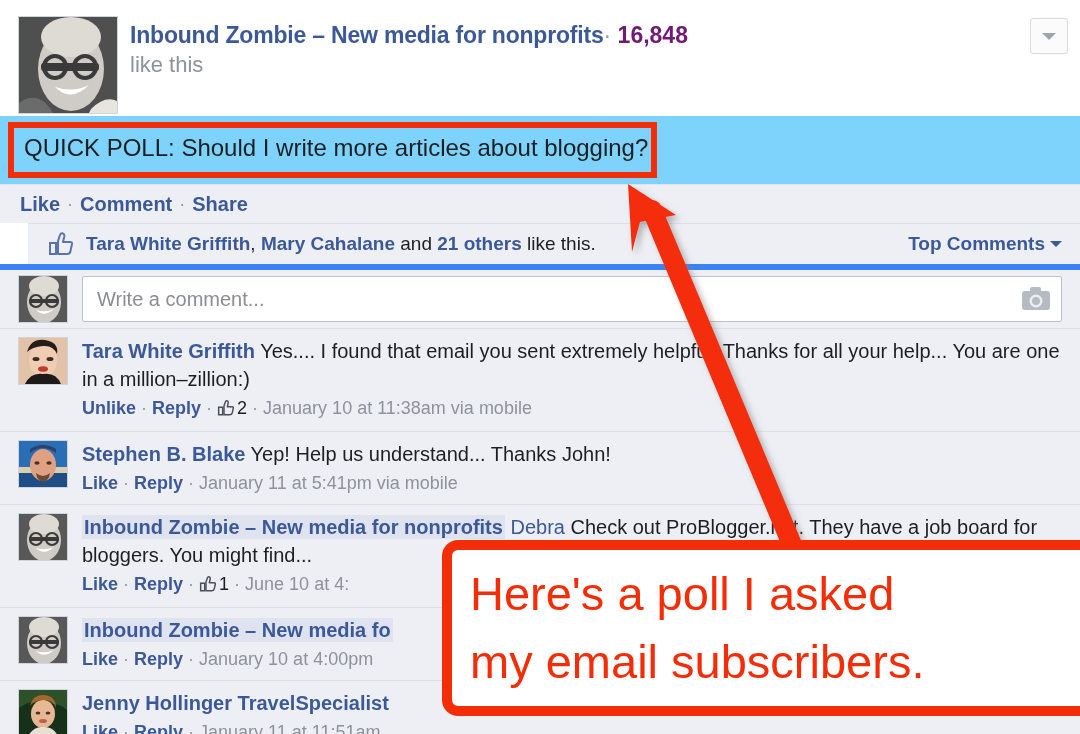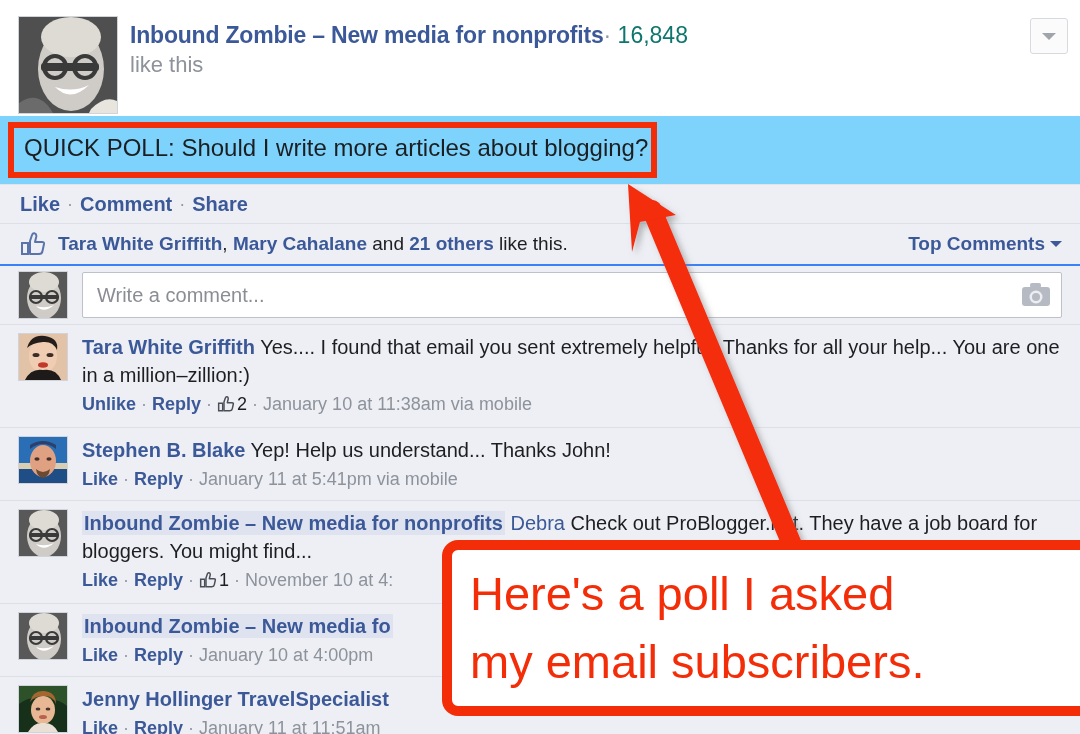--- a/index.html
+++ b/index.html
@@ -51,21 +51,21 @@
     font-size: 23px;
     line-height: 30px;
     white-space: nowrap;
   }
   .page-name {
     color: #3b5998;
     font-weight: bold;
     letter-spacing: -0.2px;
   }
   .dot-sep { color: #9197a3; font-weight: normal; }
-  .count-num { color: #0f766e; font-weight: normal; }
+  .count-num { color: #701a75; font-weight: bold; }
   .likethis {
     font-size: 22px;
     line-height: 29px;
     color: #8d929b;
   }
   .timestamp {
     font-size: 21px;
     line-height: 30px;
     color: #8d929b;
   }
@@ -142,20 +142,21 @@
 
   
   .likes-row {
     background: #edeff4;
     border-top: 1px solid #dcdfe6;
     height: 40px;
     display: flex;
     align-items: center;
     padding-left: 20px;
     padding-right: 18px;
+    margin-left: 28px;
   }
   .thumb-icon { margin-right: 12px; display: flex; align-items: center; }
   .likes-text { font-size: 19px; color: #212325; white-space: nowrap; }
   .likes-text a { color: #3b5998; font-weight: bold; text-decoration: none; }
   .likes-text .plain { color: #1c1e21; font-weight: normal; }
   .top-comments {
     margin-left: auto;
     color: #3b5998;
     font-size: 19px;
     font-weight: bold;
@@ -167,21 +168,21 @@
     width: 0; height: 0;
     border-left: 6px solid transparent;
     border-right: 6px solid transparent;
     border-top: 6px solid #3b5998;
     vertical-align: 3px;
   }
 
   
   .composer {
     background: #edeff4;
-    border-top: 2px solid #3b82f6;
+    border-top: 6px solid #3b82f6;
     height: 58px;
     display: flex;
     align-items: center;
     padding: 0 18px 0 18px;
   }
   .mini-avatar {
     width: 50px;
     height: 48px;
     border: 1px solid #cfd3da;
     box-sizing: border-box;
@@ -442,21 +443,21 @@
         <circle cx="17" cy="25" r="6" fill="none" stroke="#3a3a3a" stroke-width="2.2"></circle>
         <circle cx="33" cy="25" r="6" fill="none" stroke="#3a3a3a" stroke-width="2.2"></circle>
         <path d="M17 34 Q25 42 35 33 Q26 37 17 34 Z" fill="#ffffff"></path>
       </svg>
     </div>
     <div class="c-body">
       <div class="c-text"><span class="c-author-hl">Inbound Zombie – New media for nonprofits</span> <span class="c-mention">Debra</span><span> Check out ProBlogger.net. They have a job board for bloggers. You might find...</span></div>
       <div class="c-meta"><a>Like</a><span class="sep">·</span><a>Reply</a><span class="sep">·</span><span class="mini-thumb"><svg width="18" height="16" viewBox="0 0 26 24">
               <path d="M2 11 H8 V22 H2 Z" fill="none" stroke="#4a4e57" stroke-width="2.2"></path>
               <path d="M10 22 H19 Q22 22 22.5 19 L24 12 Q24.3 10 22 10 H15 L16.3 4.5 Q16.7 1.8 14.4 1.2 Q12.8 0.9 12 3 L10 9 Z" fill="none" stroke="#4a4e57" stroke-width="2.2" stroke-linejoin="round"></path>
-            </svg></span><span class="likecount">1</span><span class="sep">·</span><span>November 10 at 4:</span></div>
+            </svg></span><span class="likecount">1</span><span class="sep">·</span><span>June 10 at 4:</span></div>
     </div>
   </div>
 
   <div class="comment">
     <div class="c-avatar">
       <svg width="48" height="46" viewBox="0 0 48 46">
         <rect width="48" height="46" fill="#585858"></rect>
         <ellipse cx="25" cy="26" rx="17" ry="21" fill="#cfcbc6"></ellipse>
         <ellipse cx="25" cy="10" rx="15" ry="10" fill="#dedad4"></ellipse>
         <rect x="10" y="23" width="30" height="4" rx="2" fill="#3a3a3a"></rect>

